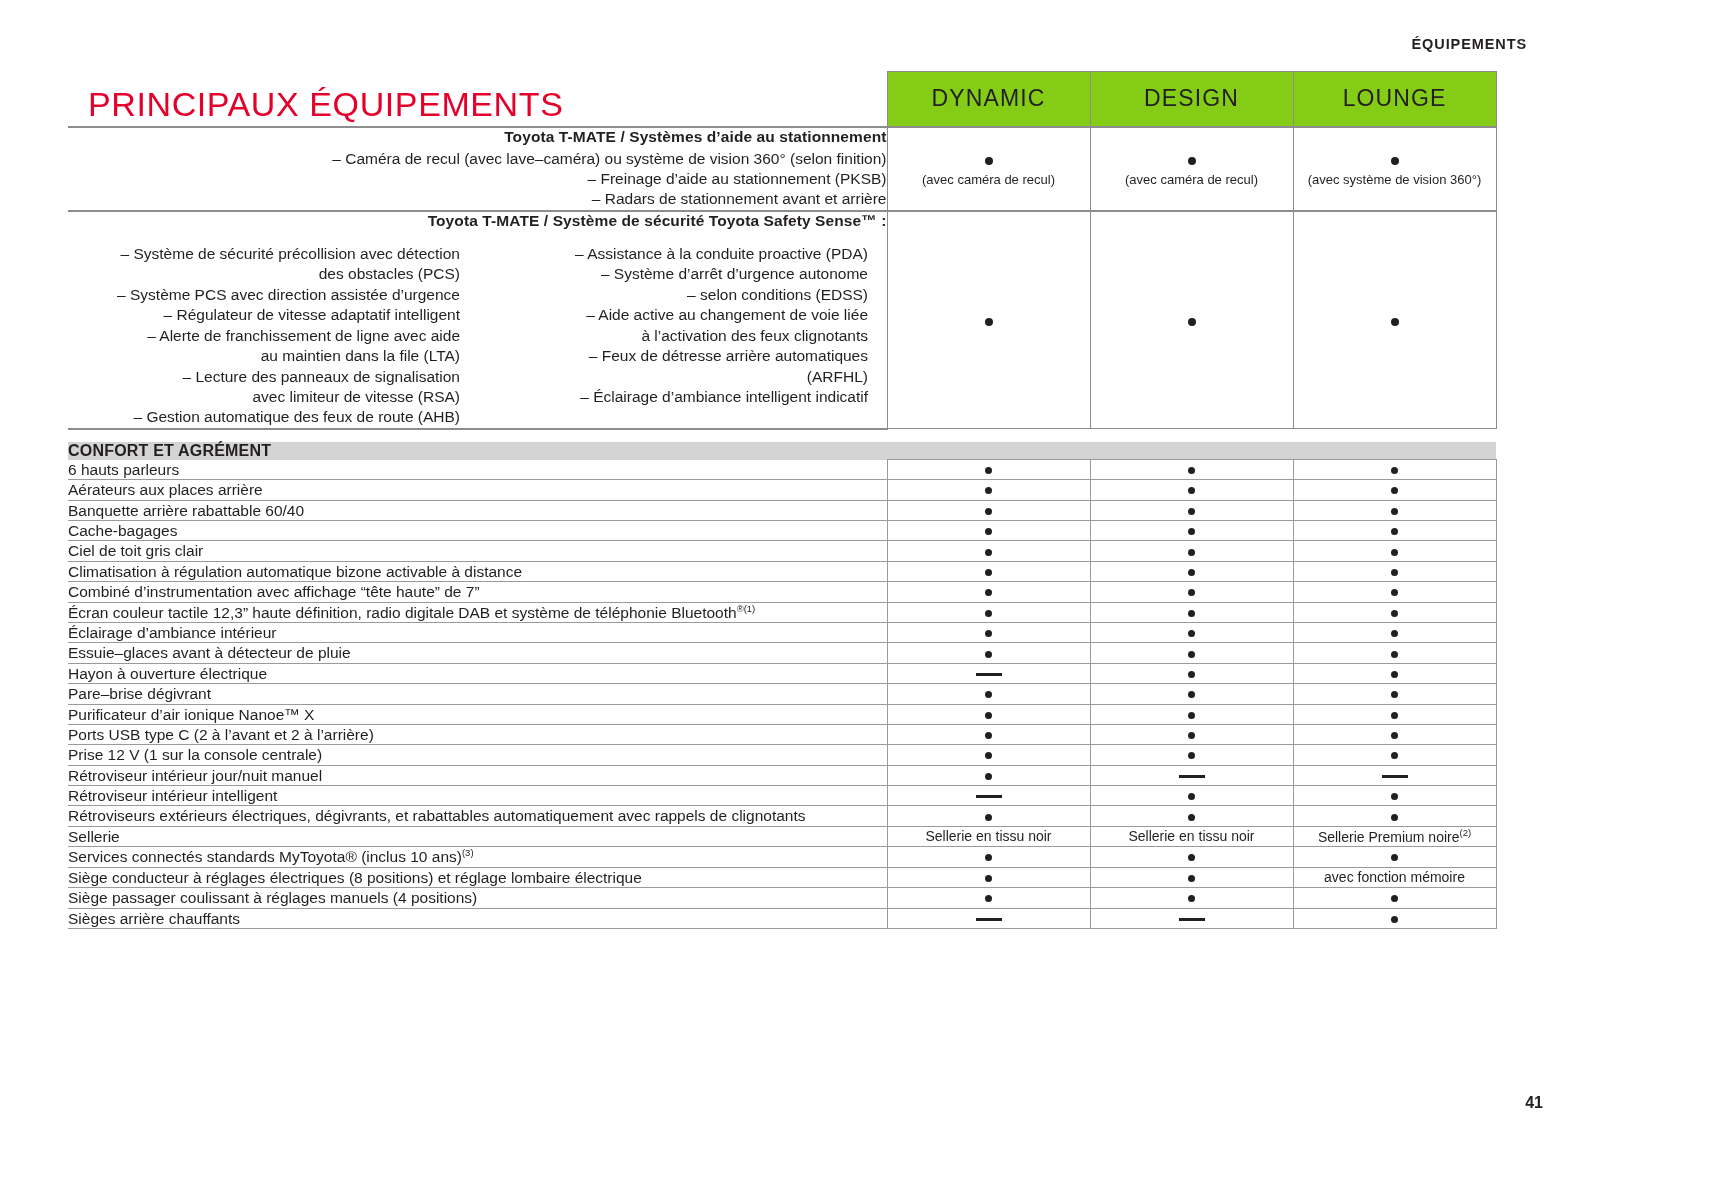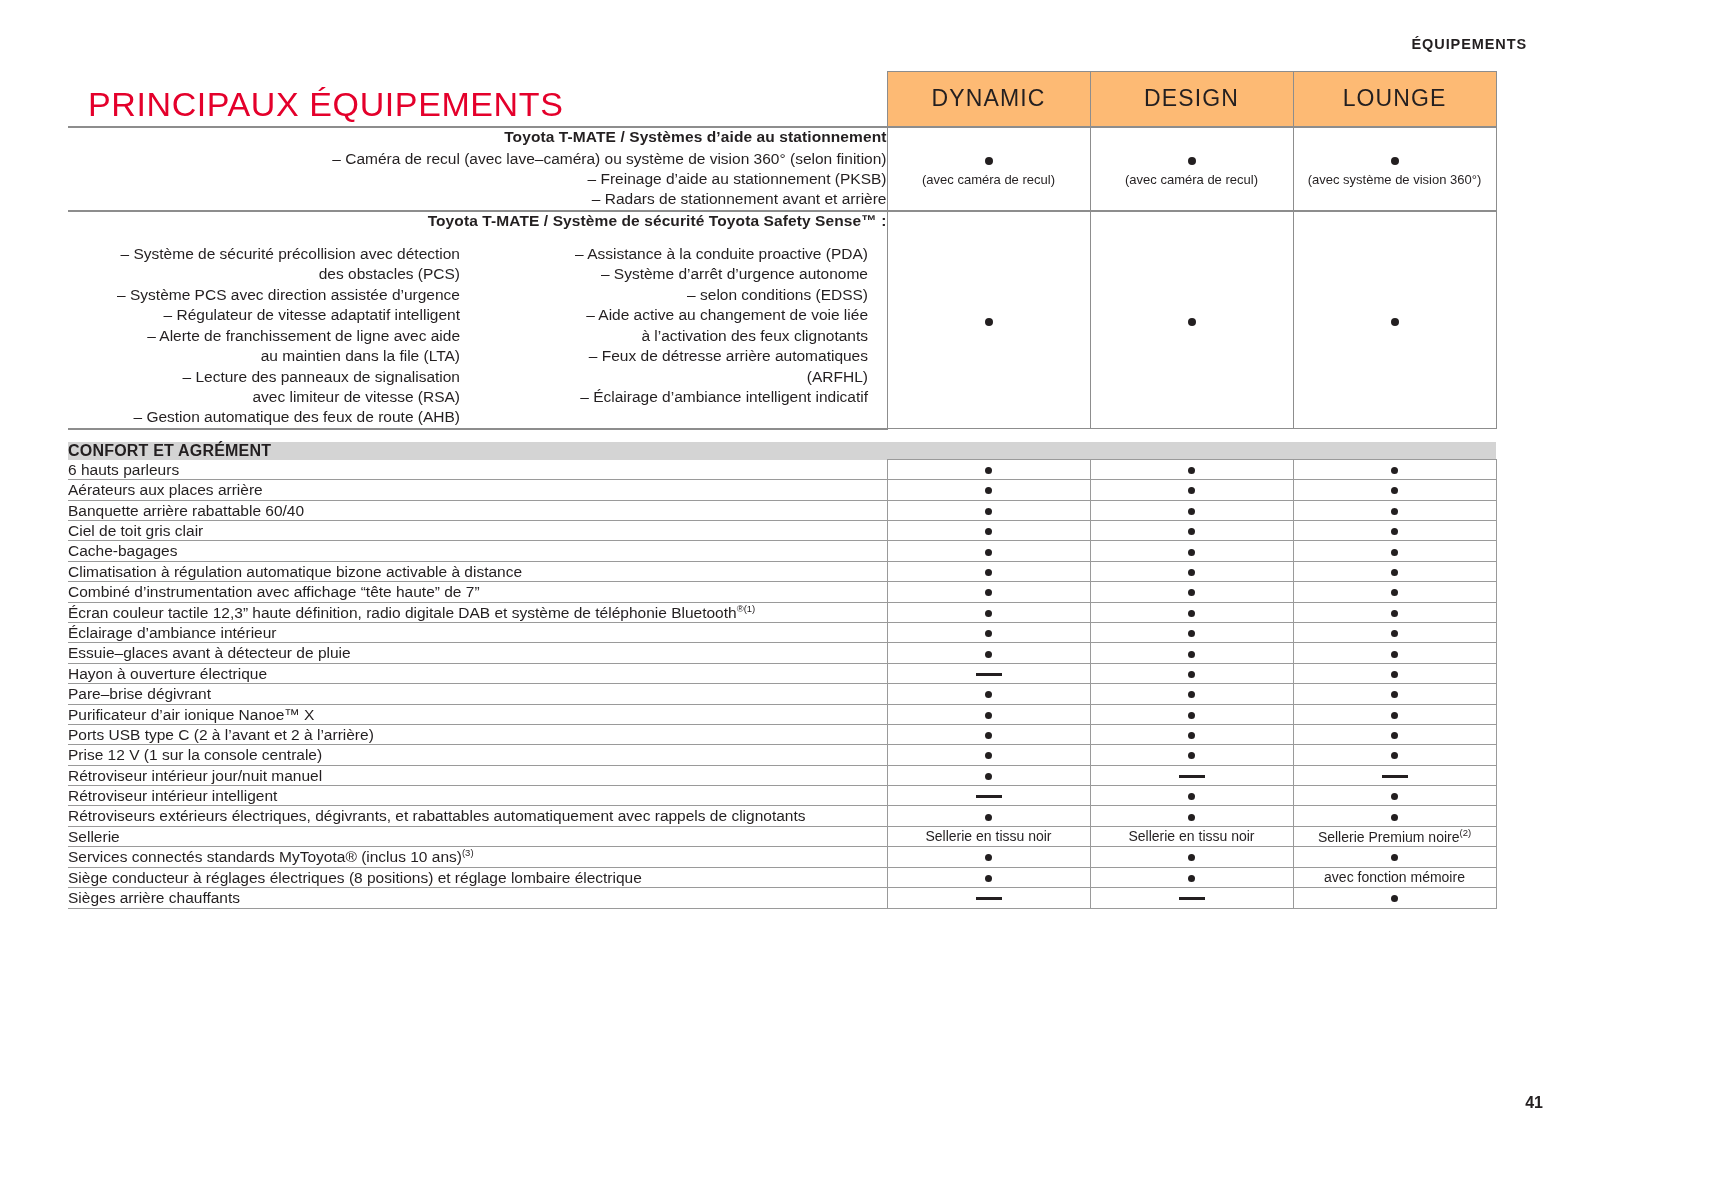--- a/index.html
+++ b/index.html
@@ -76,21 +76,21 @@
   .trim-head {
     text-align: center;
     font-size: 23px;
     letter-spacing: 1.1px;
     font-weight: 400;
     color: #231f20;
     border: 1px solid #8d8d8d;
     border-bottom: 1px solid #8d8d8d;
     height: 55px;
     vertical-align: middle !important;
-    background: #fdba74;
+    background: #84cc16;
   }
 
   
   .block-desc {
     border-top: 2px solid #8d8d8d;
     padding: 11px 10px 12px 18px;
     text-align: right;
   }
   .block-cell {
     border: 1px solid #8d8d8d;
@@ -296,27 +296,27 @@
             <td class="row-cell"><span class="dot"></span></td>
             <td class="row-cell"><span class="dot"></span></td>
           </tr>
           <tr>
             <td class="row-desc">Banquette arrière rabattable 60/40</td>
             <td class="row-cell"><span class="dot"></span></td>
             <td class="row-cell"><span class="dot"></span></td>
             <td class="row-cell"><span class="dot"></span></td>
           </tr>
           <tr>
+            <td class="row-desc">Cache-bagages</td>
+            <td class="row-cell"><span class="dot"></span></td>
+            <td class="row-cell"><span class="dot"></span></td>
+            <td class="row-cell"><span class="dot"></span></td>
+          </tr>
+          <tr>
             <td class="row-desc">Ciel de toit gris clair</td>
-            <td class="row-cell"><span class="dot"></span></td>
-            <td class="row-cell"><span class="dot"></span></td>
-            <td class="row-cell"><span class="dot"></span></td>
-          </tr>
-          <tr>
-            <td class="row-desc">Cache-bagages</td>
             <td class="row-cell"><span class="dot"></span></td>
             <td class="row-cell"><span class="dot"></span></td>
             <td class="row-cell"><span class="dot"></span></td>
           </tr>
           <tr>
             <td class="row-desc">Climatisation à régulation automatique bizone activable à distance</td>
             <td class="row-cell"><span class="dot"></span></td>
             <td class="row-cell"><span class="dot"></span></td>
             <td class="row-cell"><span class="dot"></span></td>
           </tr>
@@ -404,20 +404,26 @@
             <td class="row-cell"><span class="dot"></span></td>
             <td class="row-cell"><span class="dot"></span></td>
           </tr>
           <tr>
             <td class="row-desc">Siège conducteur à réglages électriques (8 positions) et réglage lombaire électrique</td>
             <td class="row-cell"><span class="dot"></span></td>
             <td class="row-cell"><span class="dot"></span></td>
             <td class="row-cell">avec fonction mémoire</td>
           </tr>
           <tr>
+            <td class="row-desc">Siège passager coulissant à réglages manuels (4 positions)</td>
+            <td class="row-cell"><span class="dot"></span></td>
+            <td class="row-cell"><span class="dot"></span></td>
+            <td class="row-cell"><span class="dot"></span></td>
+          </tr>
+          <tr>
             <td class="row-desc">Sièges arrière chauffants</td>
             <td class="row-cell"><span class="dash"></span></td>
             <td class="row-cell"><span class="dash"></span></td>
             <td class="row-cell"><span class="dot"></span></td>
           </tr>
         </tbody>
     </table>
   </div>
 </div>
 

